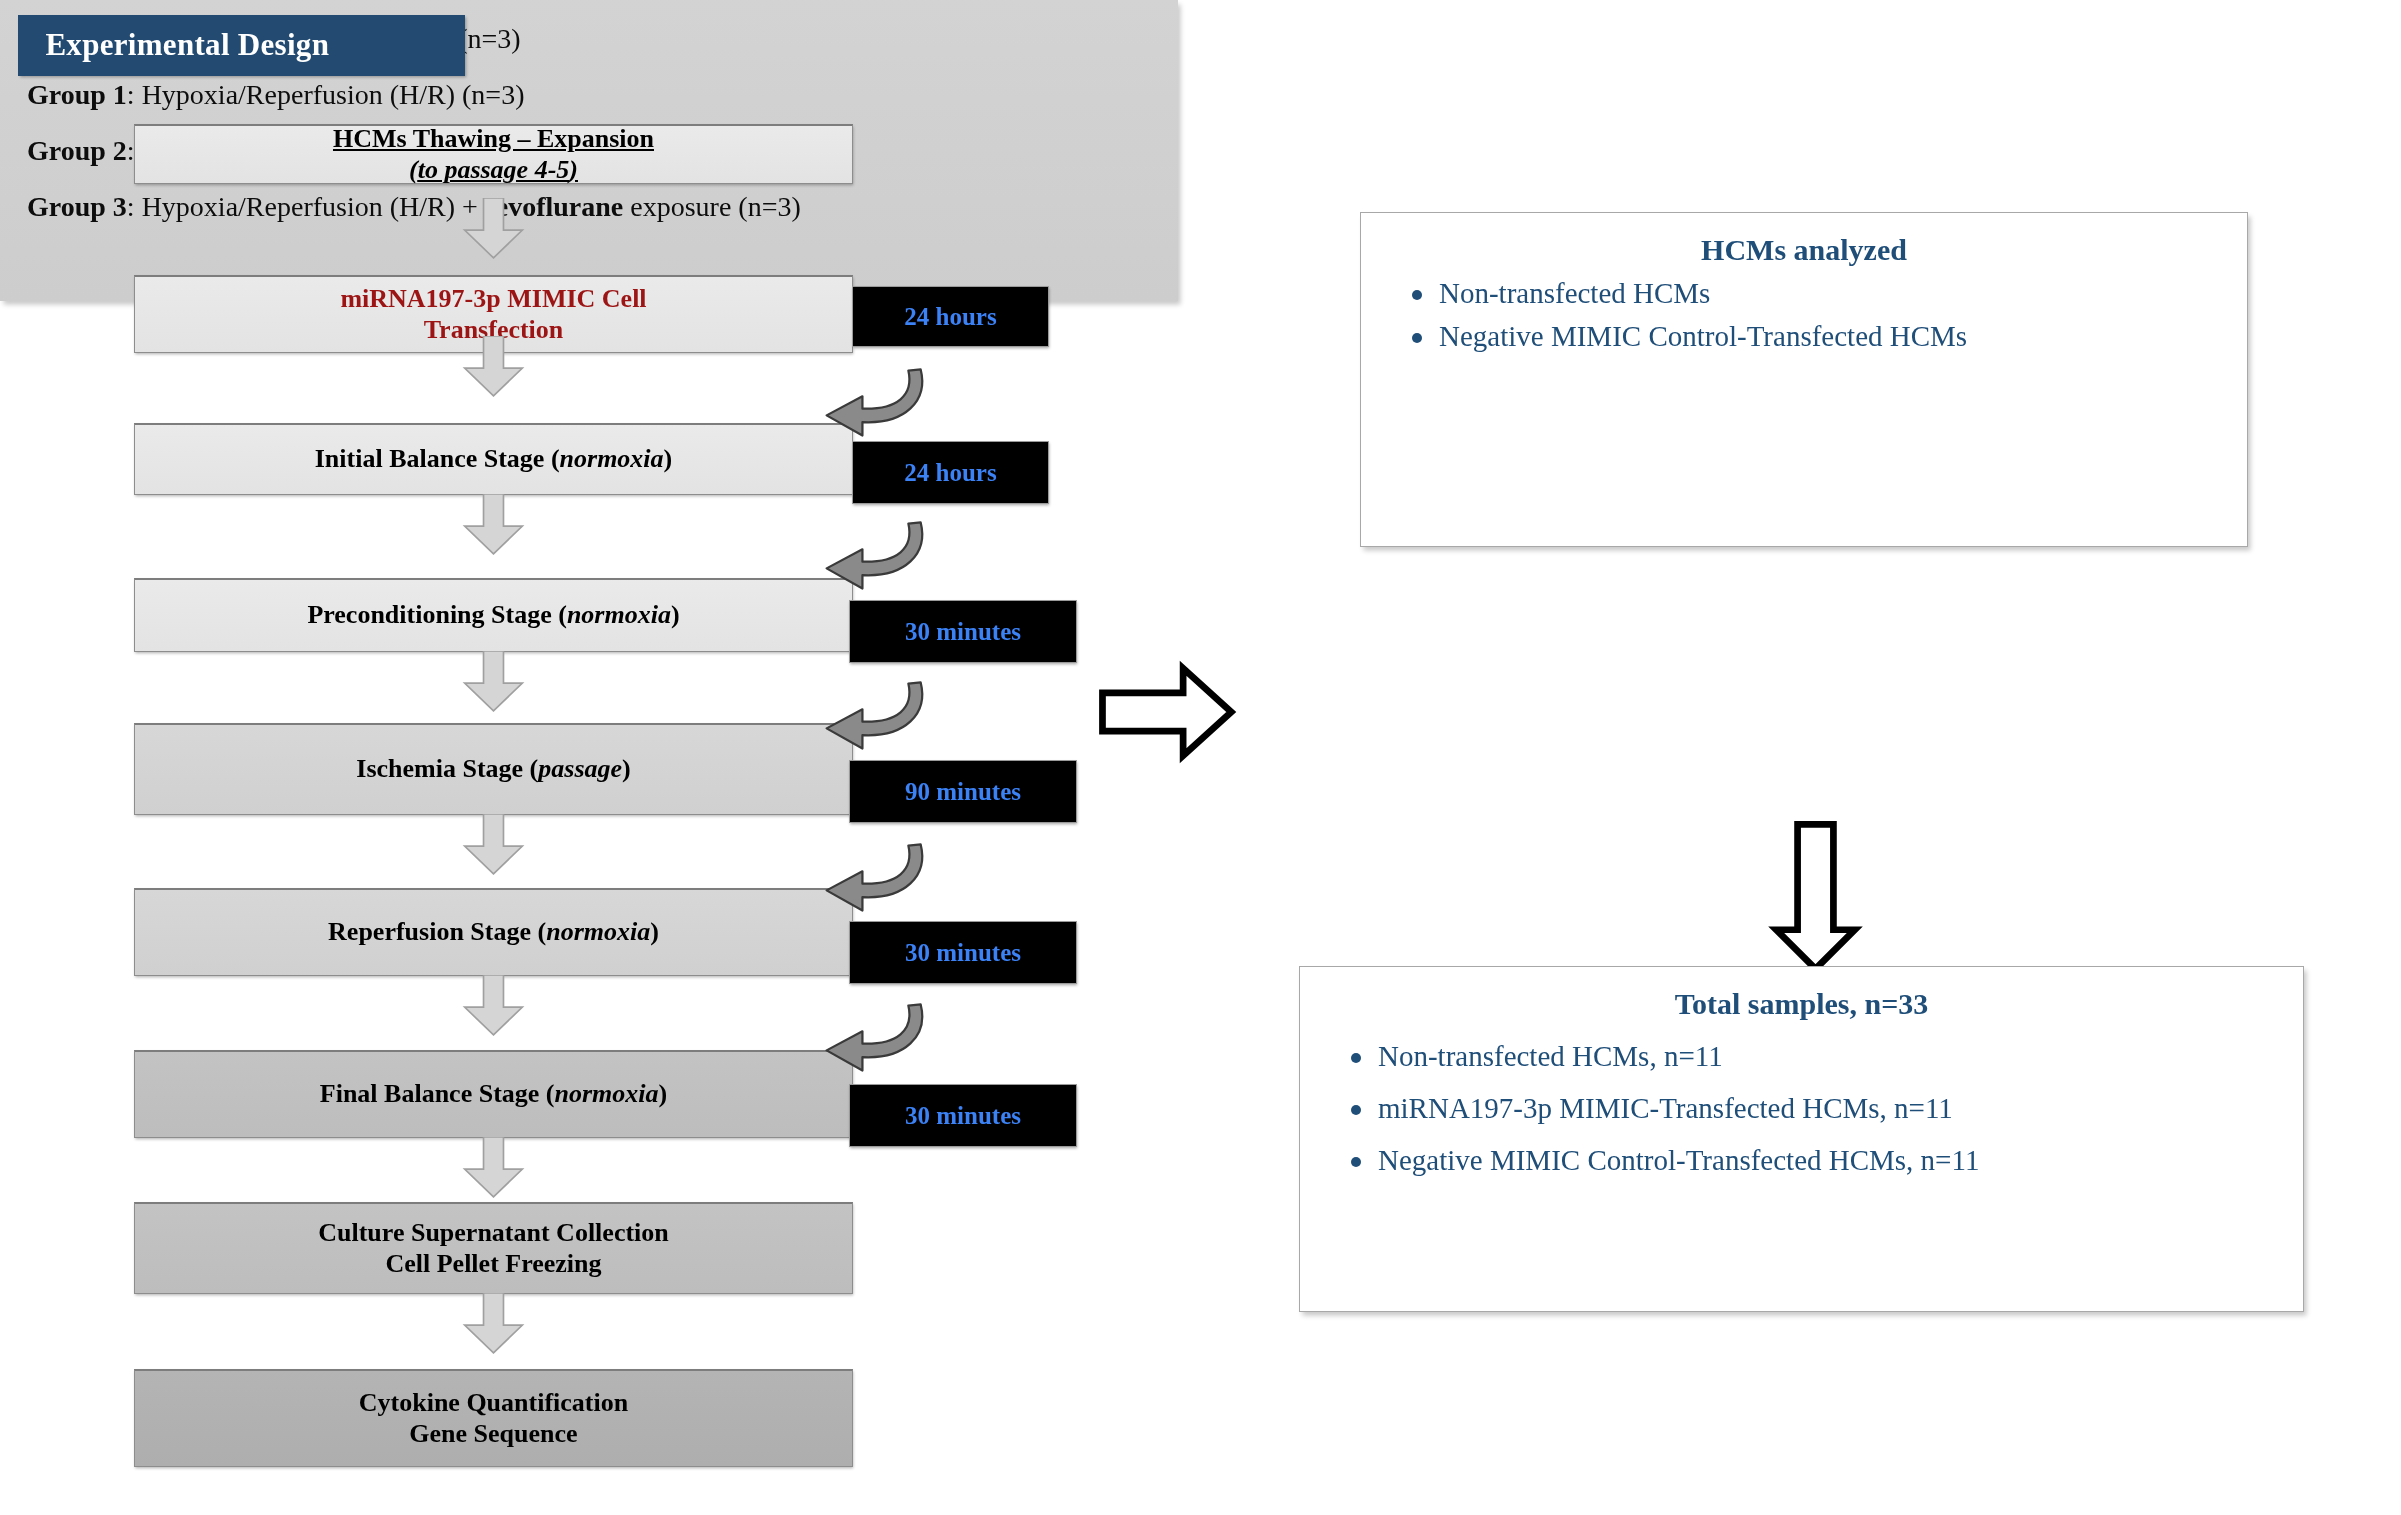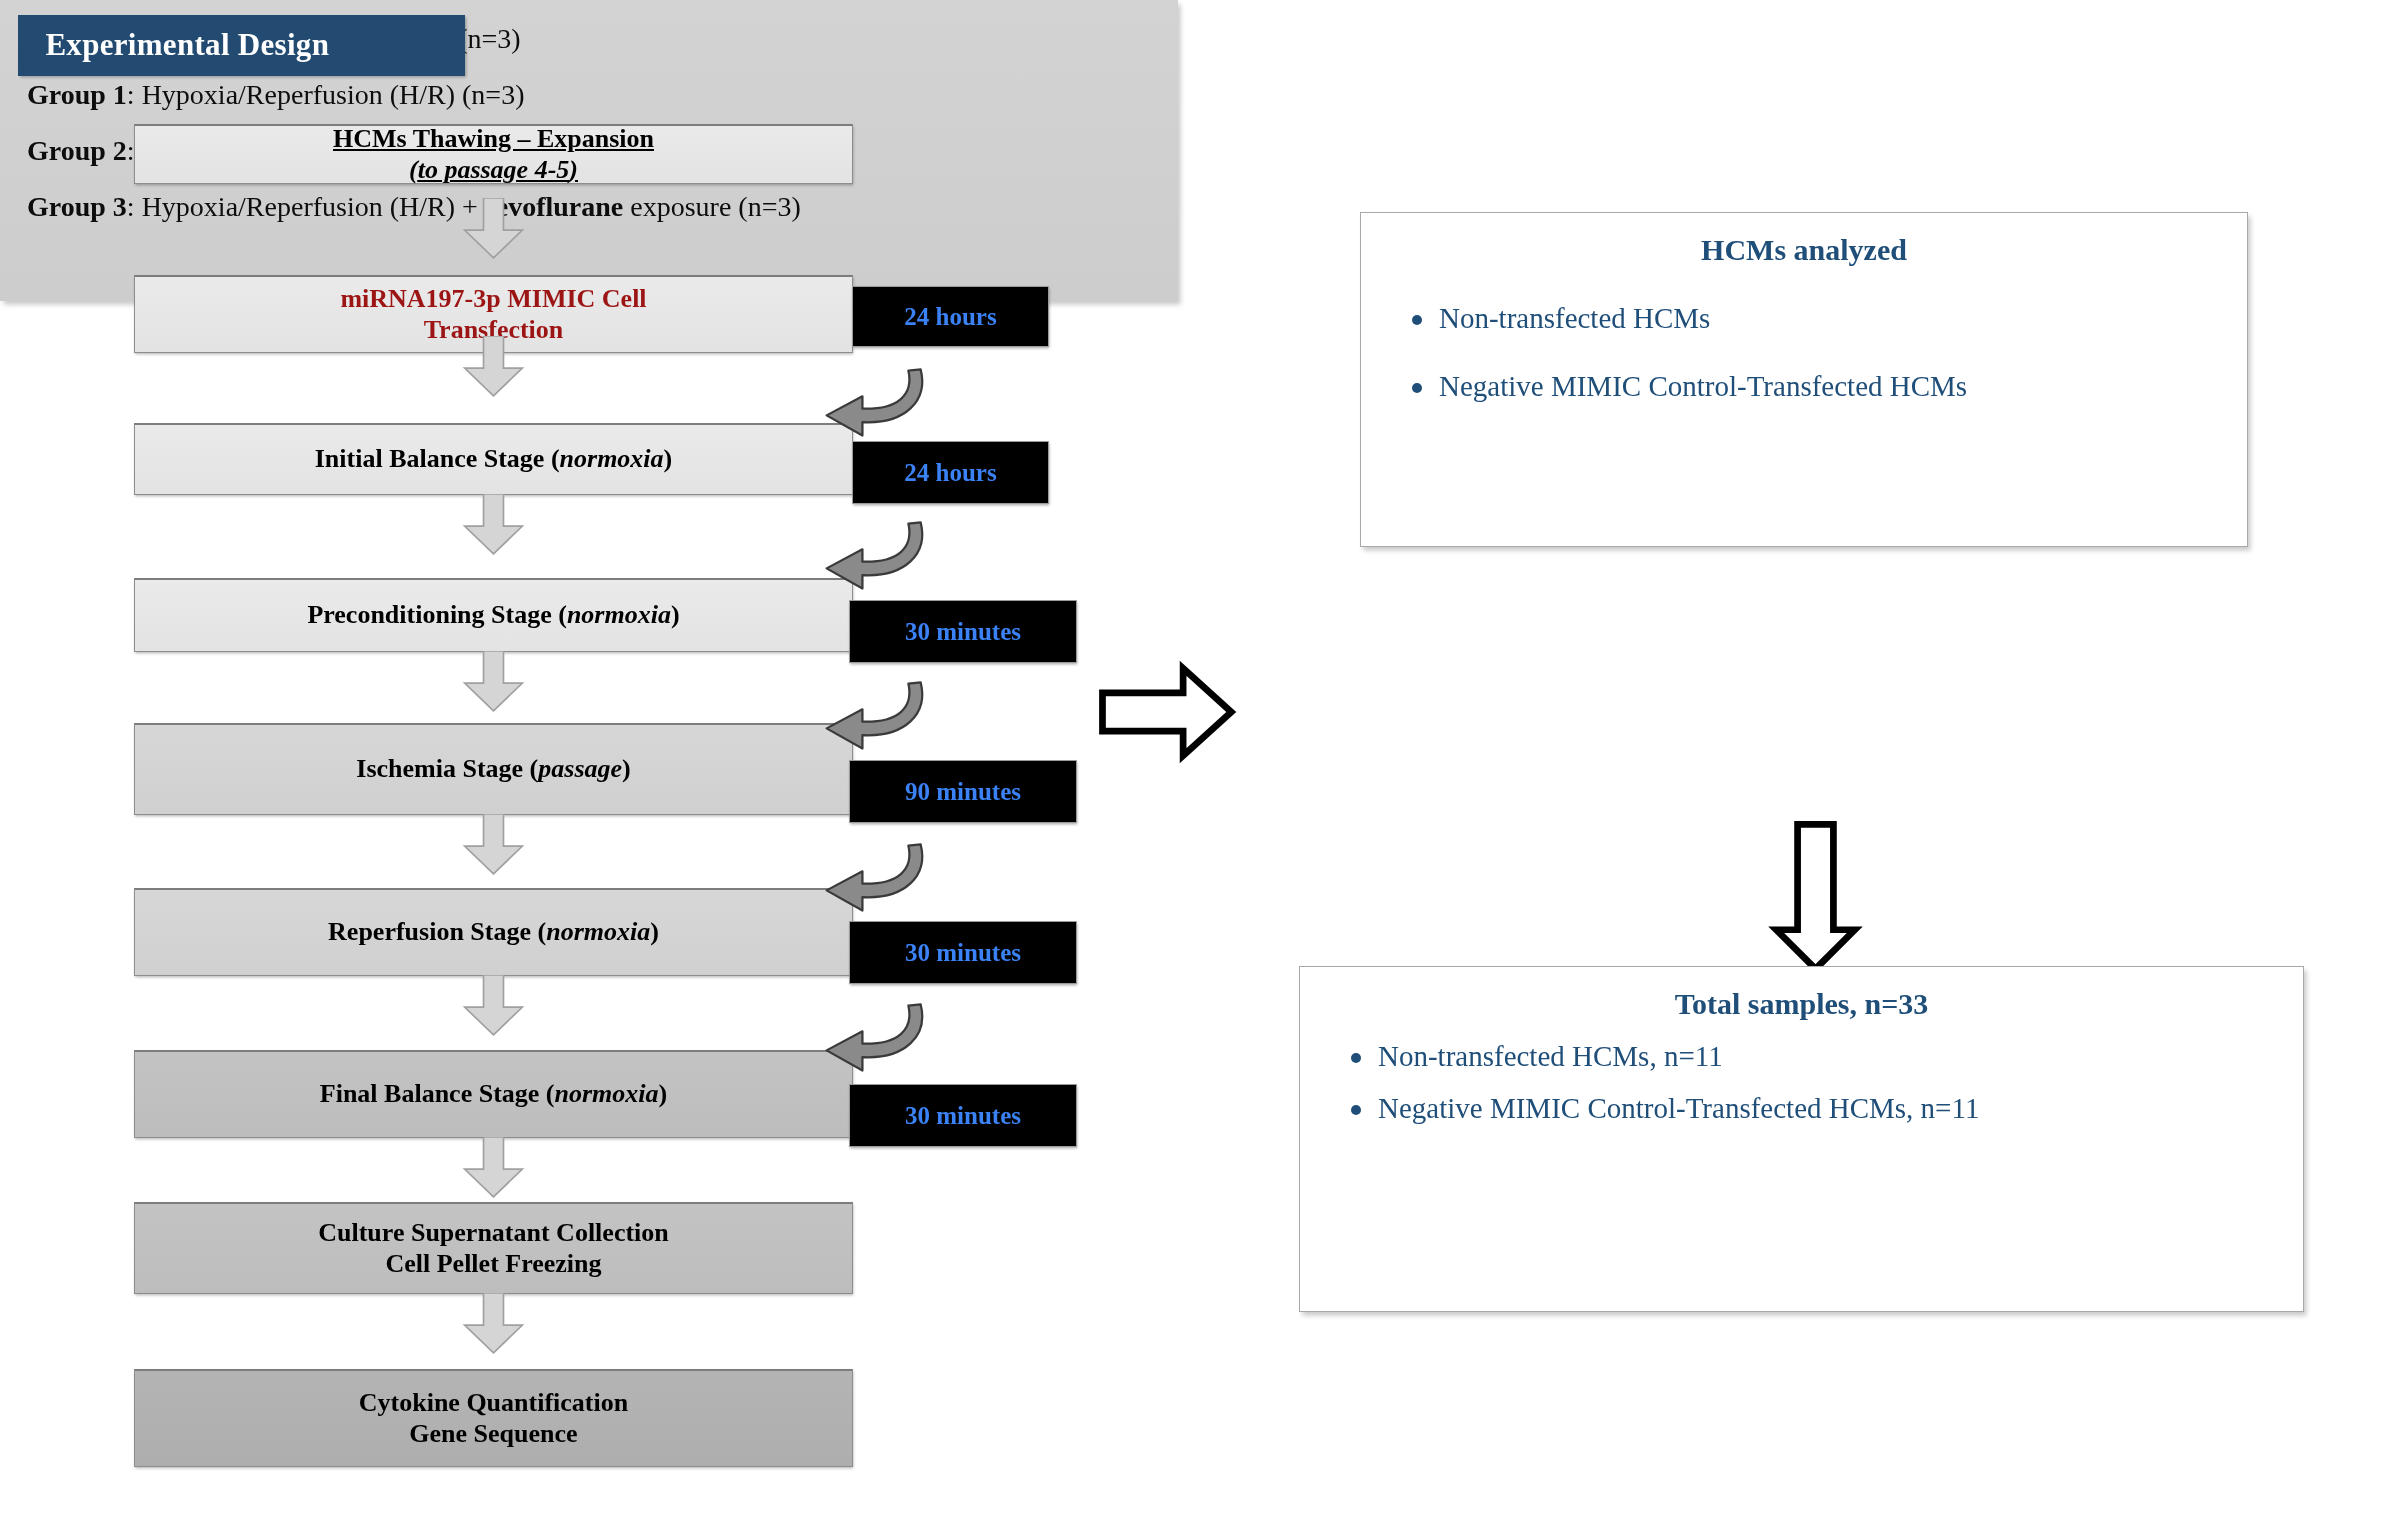--- a/index.html
+++ b/index.html
@@ -69,21 +69,21 @@
   }
   .panel-title{
     text-align:center;color:#1f4e79;font-weight:bold;font-size:30px;
     margin-top:20px;
   }
   ul.bullets{
     list-style:none;margin:0;padding:0 0 0 48px;
   }
   ul.bullets li{
     color:#1f4e79;font-size:29px;line-height:1.18;
-    margin-top:34px;position:relative;padding-left:30px;
+    margin-top:9px;position:relative;padding-left:30px;
   }
   ul.bullets li:before{
     content:"";position:absolute;left:3.4px;top:.47em;
     width:10px;height:10px;border-radius:50%;background:#1f4e79;
   }
   #total-panel ul.bullets li{margin-top:18px;}
 
   .grouprow{
     color:#0d0d0d;font-size:28px;line-height:1.2;margin-bottom:22.3px;
   }
@@ -257,16 +257,17 @@
   </div>
   <div class="grouprow">
     <b>Group 3</b><span>: </span><span>Hypoxia/Reperfusion (H/R) + </span><b>sevoflurane</b><span> exposure (n=3)</span>
   </div>
 </div>
 
 <div class="panel" id="total-panel">
   <div class="panel-title">Total samples, n=33</div>
   <ul class="bullets">
     <li>Non-transfected HCMs, n=11</li>
+    <li>miRNA197-3p MIMIC-Transfected HCMs, n=11</li>
     <li>Negative MIMIC Control-Transfected HCMs, n=11</li>
   </ul>
 </div>
 
 
 </body></html>

